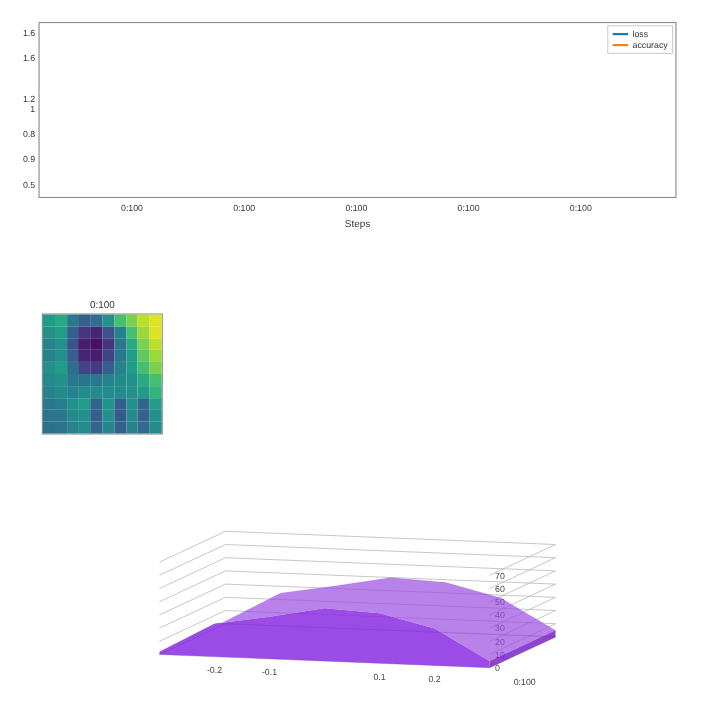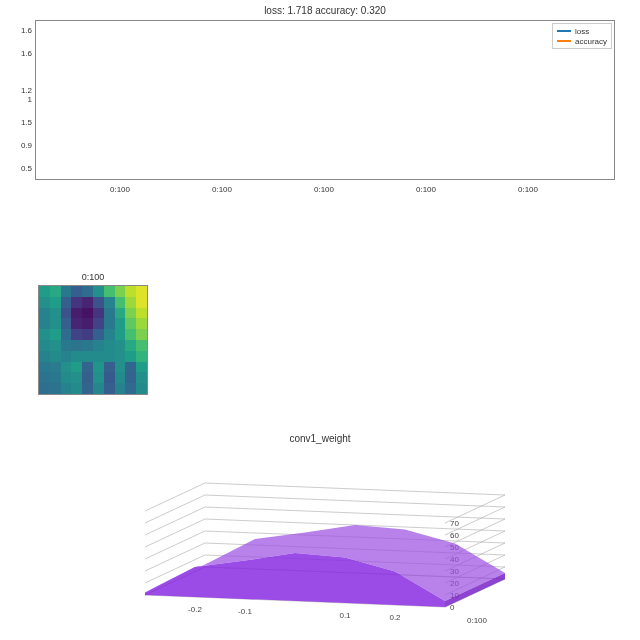--- a/index.html
+++ b/index.html
@@ -111,45 +111,45 @@
   }
   svg { overflow: visible; }
   .axis3d { stroke:#aaa; stroke-width:0.6; fill:none; }
   .tick3d { font-size:8px; fill:#444; }
   .purple-fill { fill:#8a2be2; opacity:0.85; }
 </style>
 </head>
 <body>
 
 <div class="top-chart">
-  <div class="top-title">loss: 1.718   accuracy: 0.320</div>
   <div class="plot-frame">
     <div class="legend">
       <div class="legend-row">
         <div class="legend-color" style="background:#1f77b4"></div>
         <span>loss</span>
       </div>
       <div class="legend-row">
         <div class="legend-color" style="background:#ff7f0e"></div>
         <span>accuracy</span>
       </div>
     </div>
   </div>
   <div class="ytick" style="top:10px">1.6</div>
   <div class="ytick" style="top:33px">1.6</div>
   <div class="ytick" style="top:70px">1.2</div>
   <div class="ytick" style="top:79px">1</div>
-  <div class="ytick" style="top:102px">1.5</div>
+  <div class="ytick" style="top:102px">0.8</div>
   <div class="ytick" style="top:125px">0.9</div>
   <div class="ytick" style="top:148px">0.5</div>
   <div class="xtick" style="top:165px;left:85px">0:100</div>
   <div class="xtick" style="top:165px;left:187px">0:100</div>
   <div class="xtick" style="top:165px;left:289px">0:100</div>
   <div class="xtick" style="top:165px;left:391px">0:100</div>
   <div class="xtick" style="top:165px;left:493px">0:100</div>
+  <div class="xlabel" style="top:178px">Steps</div>
 </div>
 
 <div class="heatmap-container">
   <div class="heatmap-title">0:100</div>
   <div class="heatmap" id="hm">
       <div style="background: rgb(31, 157, 137);"></div>
       <div style="background: rgb(40, 168, 131);"></div>
       <div style="background: rgb(42, 120, 142);"></div>
       <div style="background: rgb(53, 95, 141);"></div>
       <div style="background: rgb(47, 108, 142);"></div>
@@ -245,21 +245,20 @@
       <div style="background: rgb(51, 100, 141);"></div>
       <div style="background: rgb(37, 134, 141);"></div>
       <div style="background: rgb(53, 95, 141);"></div>
       <div style="background: rgb(38, 131, 142);"></div>
       <div style="background: rgb(48, 106, 142);"></div>
       <div style="background: rgb(36, 139, 140);"></div>
     </div>
 </div>
 
 <div class="d3-container">
-  <div class="d3-title">conv1_weight</div>
   <svg id="svg3d" width="430" height="180">
       <line x1="100" y1="122" x2="400" y2="134" class="axis3d"></line>
       <line x1="400" y1="134" x2="340" y2="162" class="axis3d"></line>
       <text x="345" y="165" class="tick3d">0</text>
       <line x1="100" y1="110" x2="400" y2="122" class="axis3d"></line>
       <line x1="400" y1="122" x2="340" y2="150" class="axis3d"></line>
       <text x="345" y="153" class="tick3d">10</text>
       <line x1="100" y1="98" x2="400" y2="110" class="axis3d"></line>
       <line x1="400" y1="110" x2="340" y2="138" class="axis3d"></line>
       <text x="345" y="141" class="tick3d">20</text>

